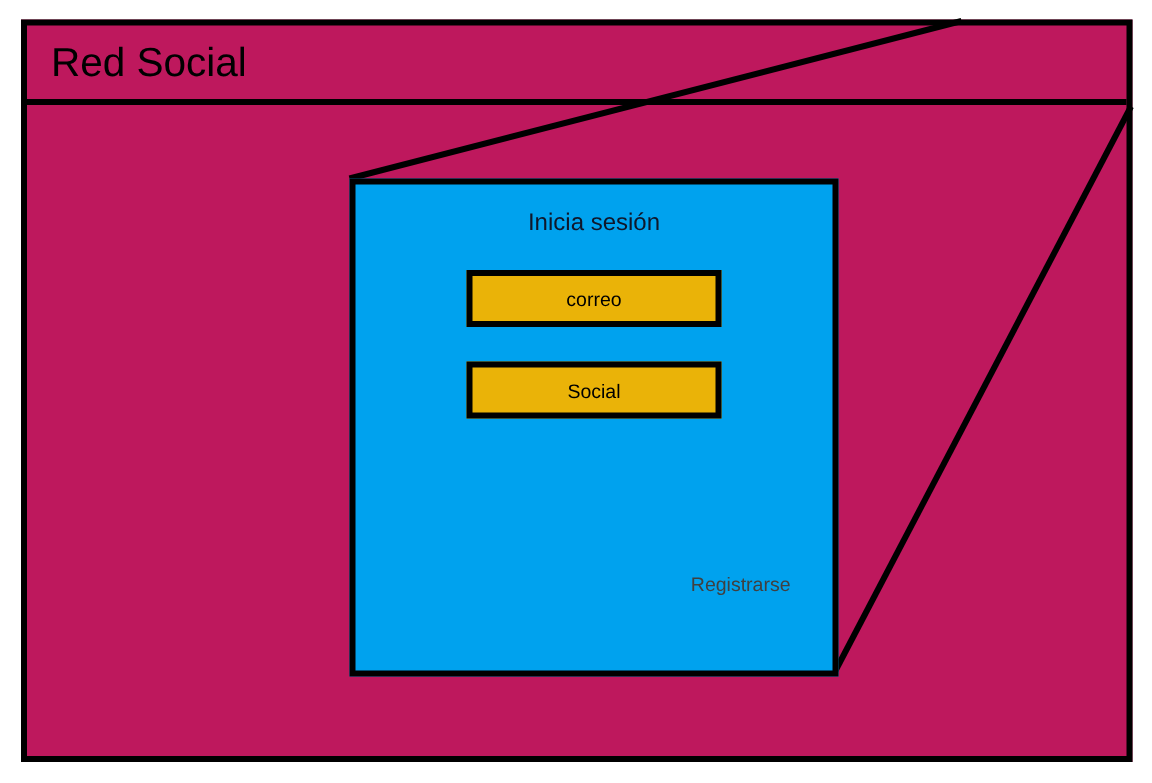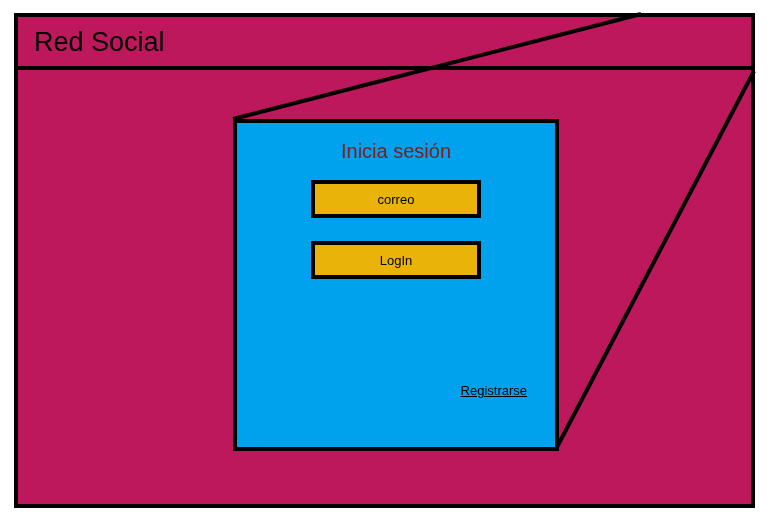--- a/index.html
+++ b/index.html
@@ -86,22 +86,22 @@
     box-sizing: border-box;
     background: #00a2ee;
     border: 4px solid #000000;
   }
   .modal-title {
     position: absolute;
     left: 0;
     right: 0;
     top: 18px;
     text-align: center;
-    font-size: 20px;
-    color: #7f1d1d;
+    font-size: 16px;
+    color: #0f172a;
     line-height: 1;
   }
 
   .field-list {
     position: absolute;
     left: 0;
     right: 0;
     top: 57px;
   }
   .field-box {
@@ -121,22 +121,21 @@
     margin-bottom: 0;
   }
 
   .register-row {
     position: absolute;
     right: 28px;
     top: 258px;
   }
   .register-link {
     font-size: 13px;
-    color: #000000;
-    text-decoration: underline;
+    color: #404040;
     cursor: pointer;
     margin-left: 12px;
   }
 </style>
 </head>
 <body>
 
 <div id="wireframe">
 
   <div class="app-window">
@@ -151,21 +150,21 @@
     <line x1="233" y1="119" x2="641" y2="14" stroke="#000000" stroke-width="4"></line>
     <line x1="556" y1="449" x2="754" y2="71" stroke="#000000" stroke-width="4"></line>
   </svg>
 
   <div class="login-modal">
 
     <div class="modal-title">Inicia sesión</div>
 
     <div class="field-list">
       <div class="field-box">correo</div>
-      <div class="field-box">LogIn</div>
+      <div class="field-box">Social</div>
     </div>
 
     <div class="register-row">
       <span class="register-link">Registrarse</span>
     </div>
 
   </div>
 
 </div>
 

